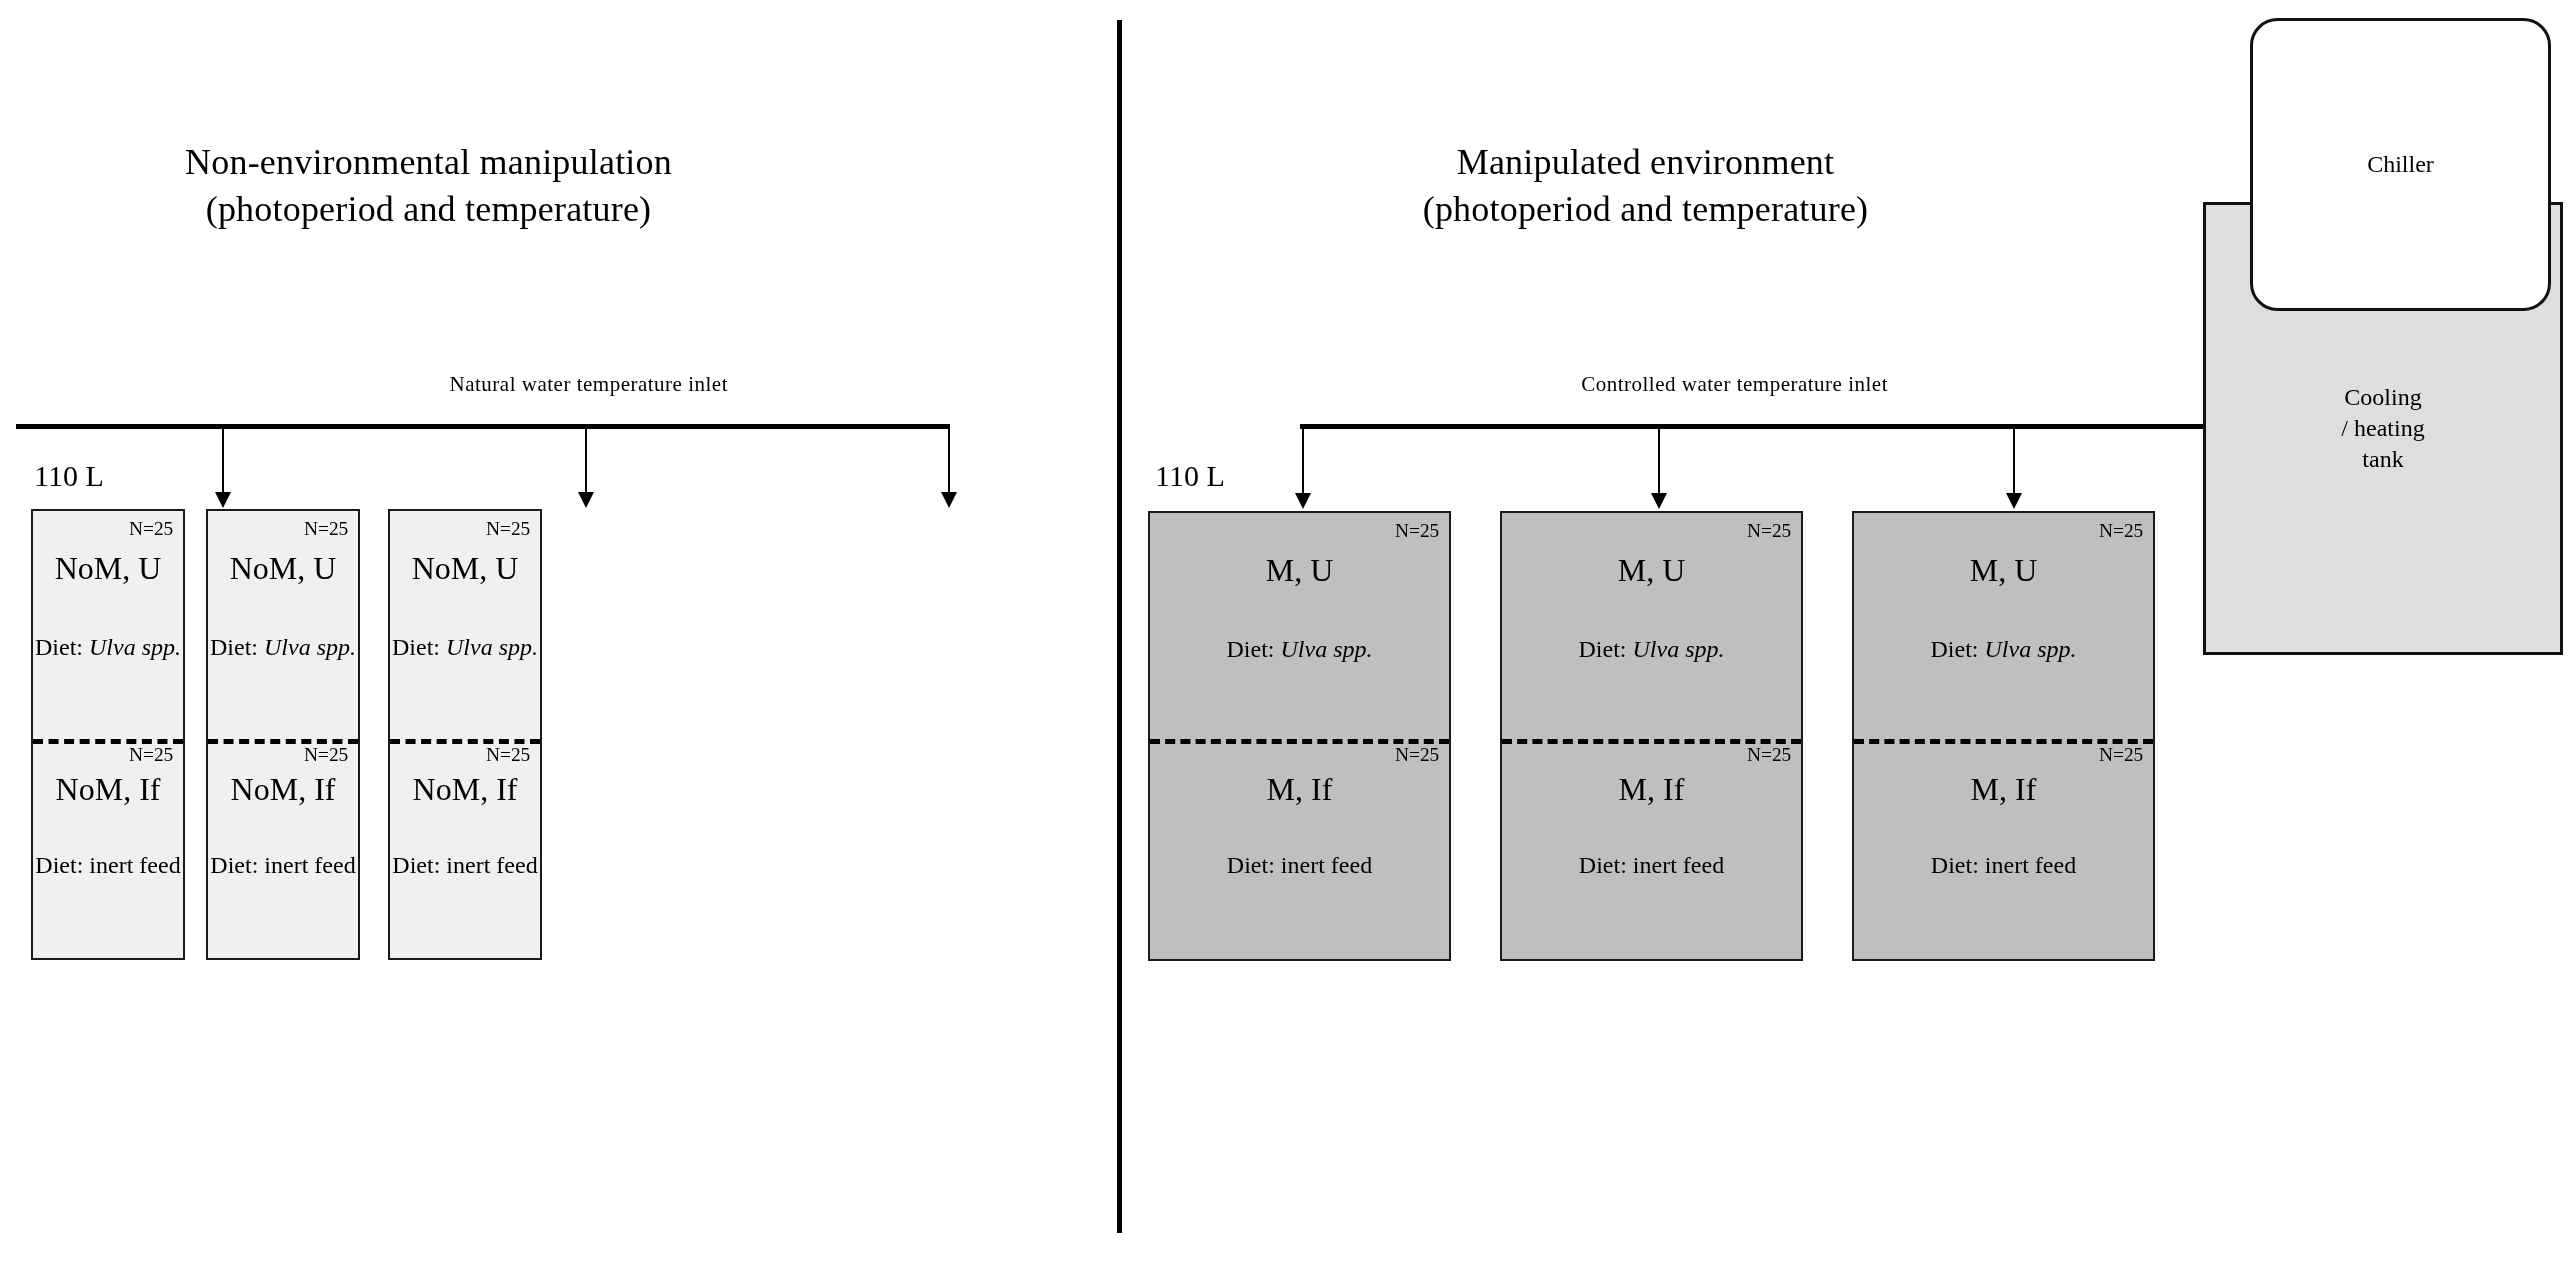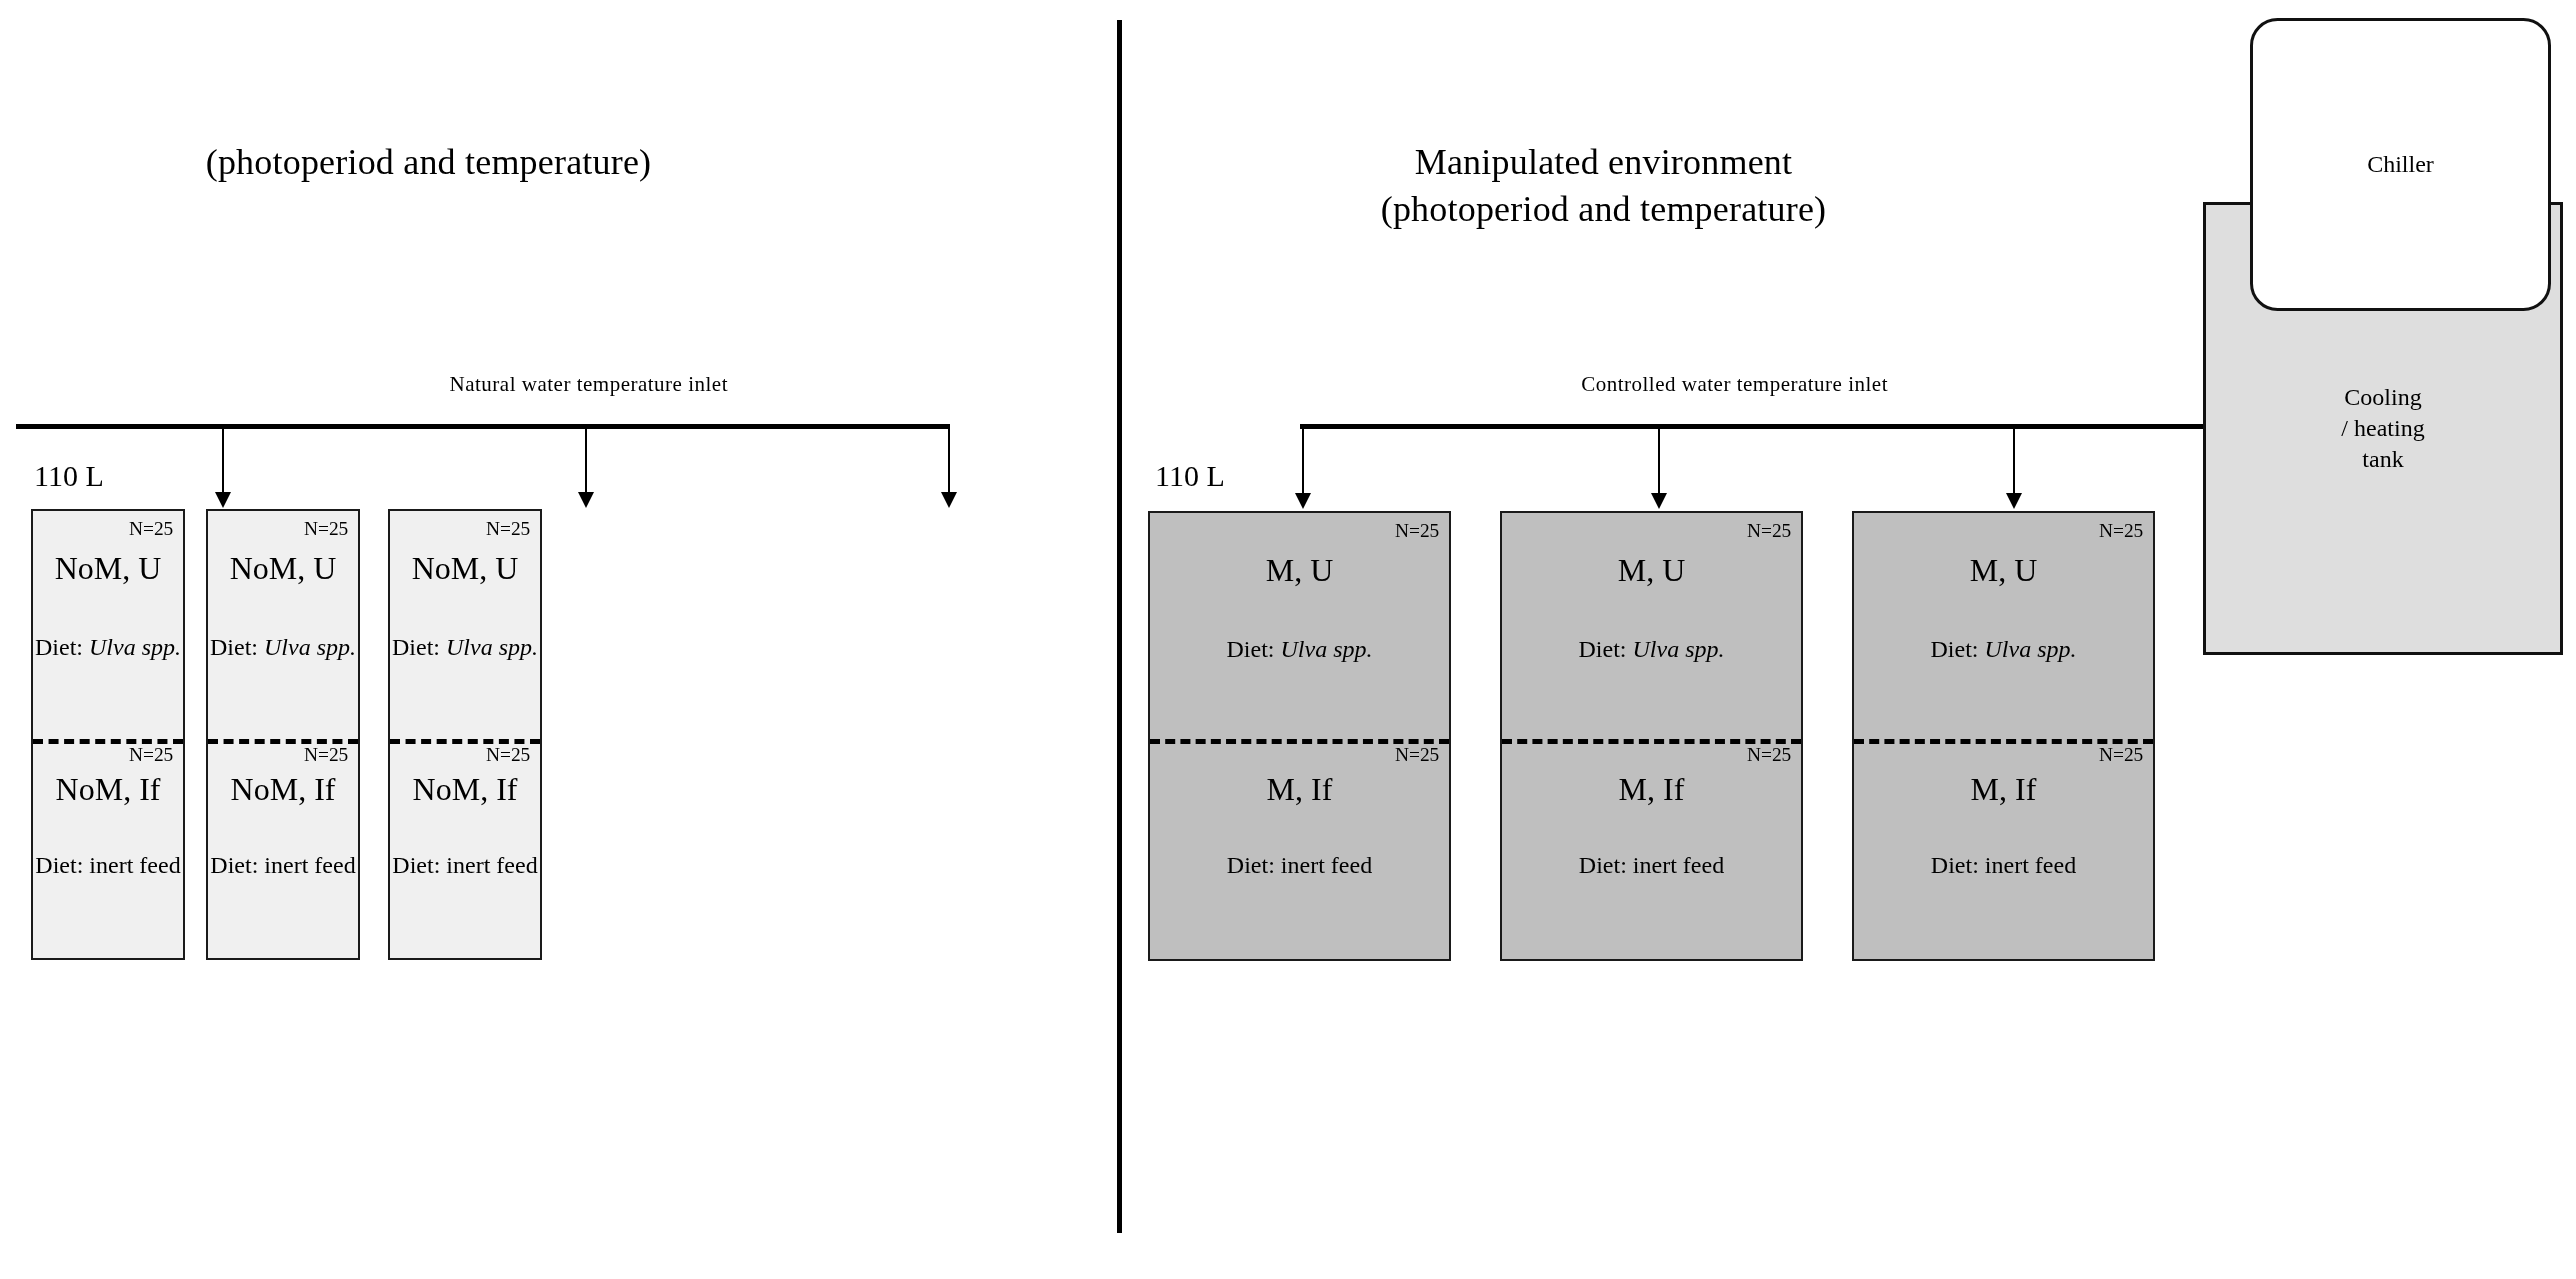--- a/index.html
+++ b/index.html
@@ -45,20 +45,21 @@
   .eq.chiller{background:#fff;border-radius:27.5px;}
   .eq.ctank{background:#dedede;border-radius:0;}
   .eq.heater{background:#a8a8a8;border-radius:27.5px;}
 </style>
 </head>
 <body>
 
 <div id="stage">
 
   <div class="ttl" style="left:97px;top:139px;width:663px;">
+    <span>Non-environmental manipulation</span>
     <span class="l2">(photoperiod and temperature)</span>
   </div>
 
   <div class="pipelbl" style="left:243px;top:372px;width:485px;">Natural  water  temperature  inlet</div>
 
   <div class="pipe" style="left:16px;top:424px;width:934px;height:4.9px;"></div>
 
   <div class="arrow" style="left:222px;top:429px;">
     <div class="shaft" style="height:63px;"></div>
       <div class="head" style="top:63px;"></div>
@@ -123,21 +124,21 @@
       <div class="nlab" style="top:4.9px;">N=25</div>
       <div class="grp" style="top:32px;">NoM, If</div>
       <div class="diet" style="top:113px;">
         <span>Diet: </span><span>inert feed</span>
       </div>
     </div>
   </div>
 
   <div class="divider" style="left:1117px;top:20px;width:4.9px;height:1213px;"></div>
 
-  <div class="ttl" style="left:1272px;top:139px;width:663px;">
+  <div class="ttl" style="left:1314px;top:139px;width:663px;">
     <span>Manipulated environment</span>
     <span class="l2">(photoperiod and temperature)</span>
   </div>
 
   <div class="pipelbl" style="left:1403px;top:372px;width:485px;">Controlled  water  temperature  inlet</div>
 
   <div class="pipe" style="left:1300px;top:424px;width:906px;height:4.9px;"></div>
 
   <div class="arrow" style="left:1302px;top:427px;">
     <div class="shaft" style="height:66px;"></div>

